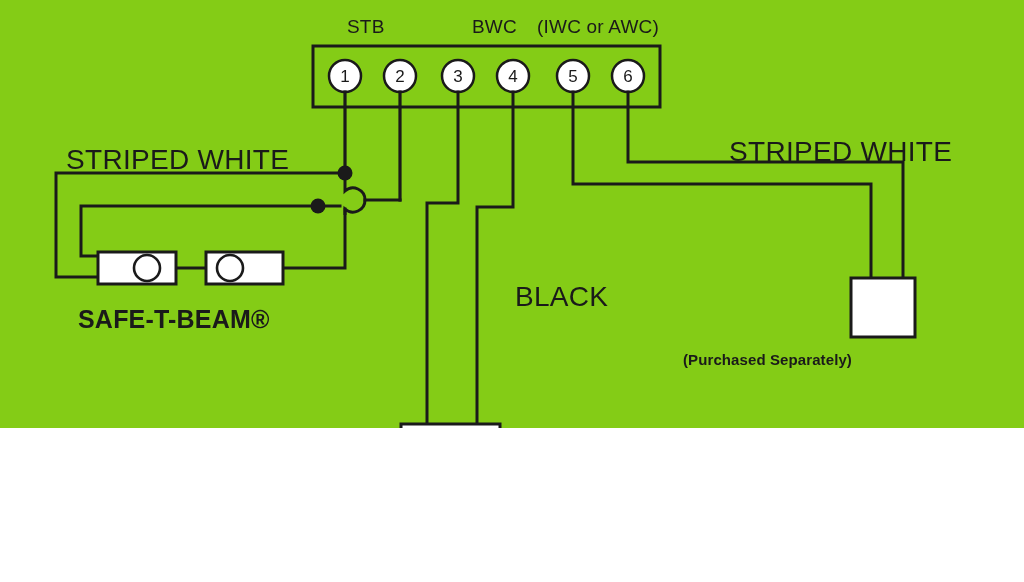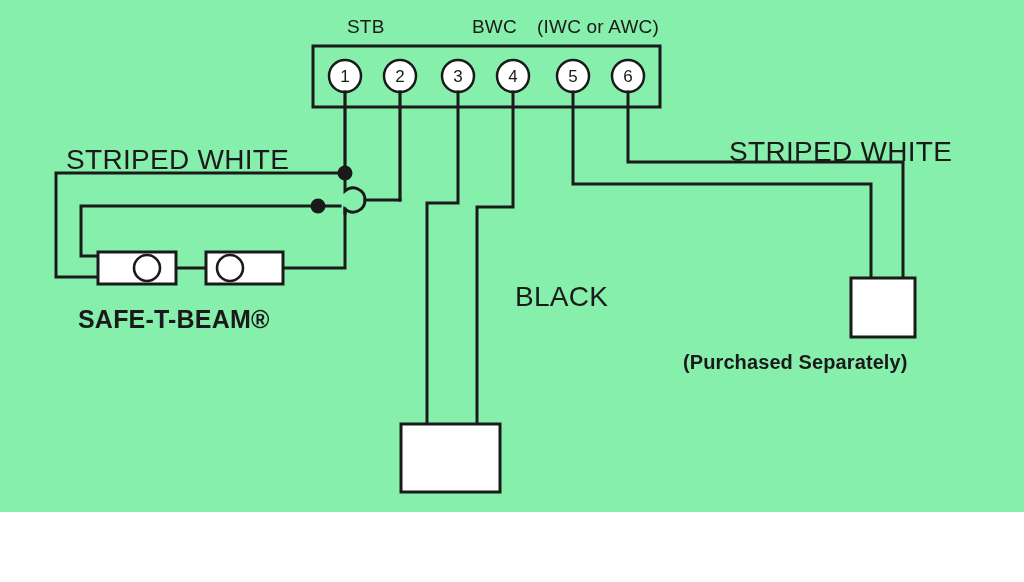--- a/index.html
+++ b/index.html
@@ -7,22 +7,22 @@
     margin: 0;
     padding: 0;
     background: #ffffff;
   }
   body {
     font-family: "Liberation Sans", sans-serif;
   }
   #diagram-root {
     position: relative;
     width: 1024px;
-    height: 512px;
-    background: #86efac;
+    height: 428px;
+    background: #84cc16;
     overflow: hidden;
   }
   #wiring-svg {
     position: absolute;
     top: 0;
     left: 0;
     width: 1024px;
     height: 582px;
     display: block;
   }
@@ -41,21 +41,21 @@
     font-size: 28px;
     font-weight: normal;
     letter-spacing: 0.3px;
   }
   .lbl-bold {
     font-size: 25px;
     font-weight: bold;
     letter-spacing: 0.2px;
   }
   .lbl-paren {
-    font-size: 20px;
+    font-size: 15px;
     font-weight: bold;
     letter-spacing: 0.1px;
   }
   .term-num {
     position: absolute;
     font-size: 17px;
     font-weight: normal;
     color: #1a1a1a;
     text-align: center;
     width: 24px;

